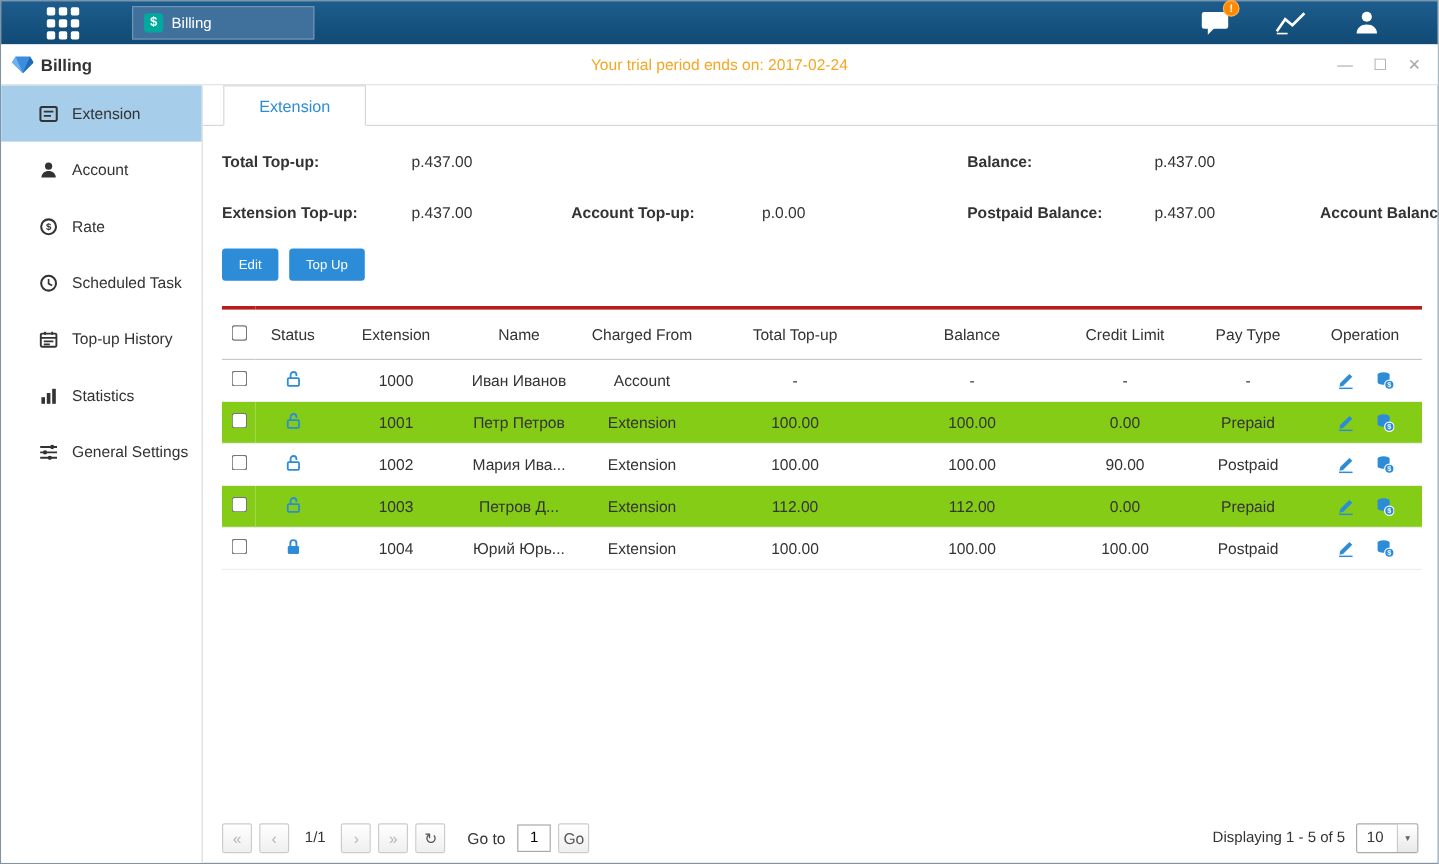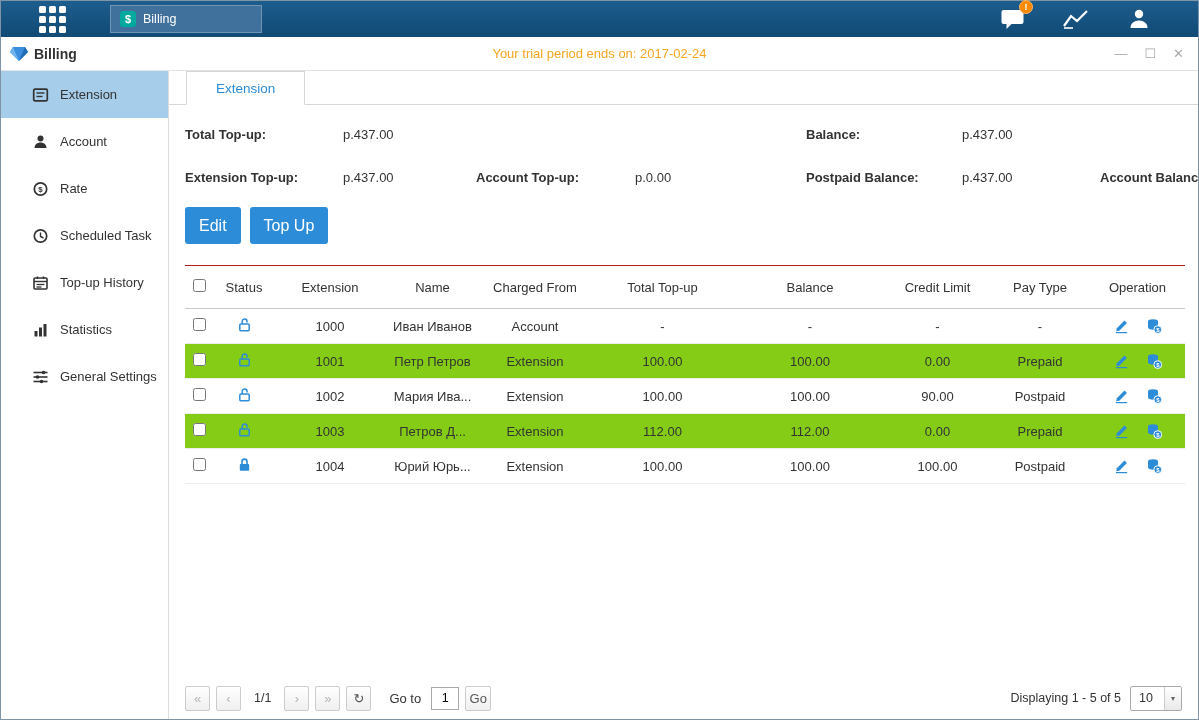--- a/index.html
+++ b/index.html
@@ -38,25 +38,25 @@
   .tab { height:34px; margin-bottom:-1px; background:#fff; border:1px solid #d7d7d7; border-bottom:1px solid #fff; display:flex; align-items:center; padding:0 29px; color:#2d8cd8; font-size:13.5px; cursor:pointer; }
 
   .content { padding:22px 16px 0; }
 
   
   .summary { display:grid; grid-template-columns:130px 105px 131px 143px 128px 110px 130px 1fr; row-gap:17px; align-items:center;gap:28px; }
   .summary .lbl { font-weight:bold; }
 
   
   .btn-row { margin-top:22px; display:flex; gap:9px; }
-  .btn { background:#2d8cd8; color:#fff; border:none; height:37px; padding:0 14px; border-radius:3px; font-size:16px; font-family:inherit; cursor:pointer; }
+  .btn { background:#2d8cd8; color:#fff; border:none; height:27px; padding:0 14px; border-radius:3px; font-size:11px; font-family:inherit; cursor:pointer; }
 
   
   table { width:100%; border-collapse:collapse; table-layout:fixed; margin-top:21px; }
-  th { height:43px; font-weight:normal; color:#333; border-top:1px solid #b91c1c; border-bottom:1px solid #c9c9c9; font-size:13px; text-align:center; }
+  th { height:43px; font-weight:normal; color:#333; border-top:3px solid #b91c1c; border-bottom:1px solid #c9c9c9; font-size:13px; text-align:center; }
   td { height:35px; text-align:center; font-size:13px; border-bottom:1px solid #ededed; background:#fff; }
   tr.alt td { background:#84cc16; }
   input[type=checkbox] { width:13px; height:13px; cursor:pointer; }
   .ops { display:inline-flex; gap:17px; align-items:center; vertical-align:middle; }
   .op-icon { cursor:pointer; display:inline-flex; }
   .lock-wrap svg { display:none; }
   .lock-wrap.unlocked svg.open-lock { display:inline; }
   .lock-wrap.locked svg.closed-lock { display:inline; }
 
   

